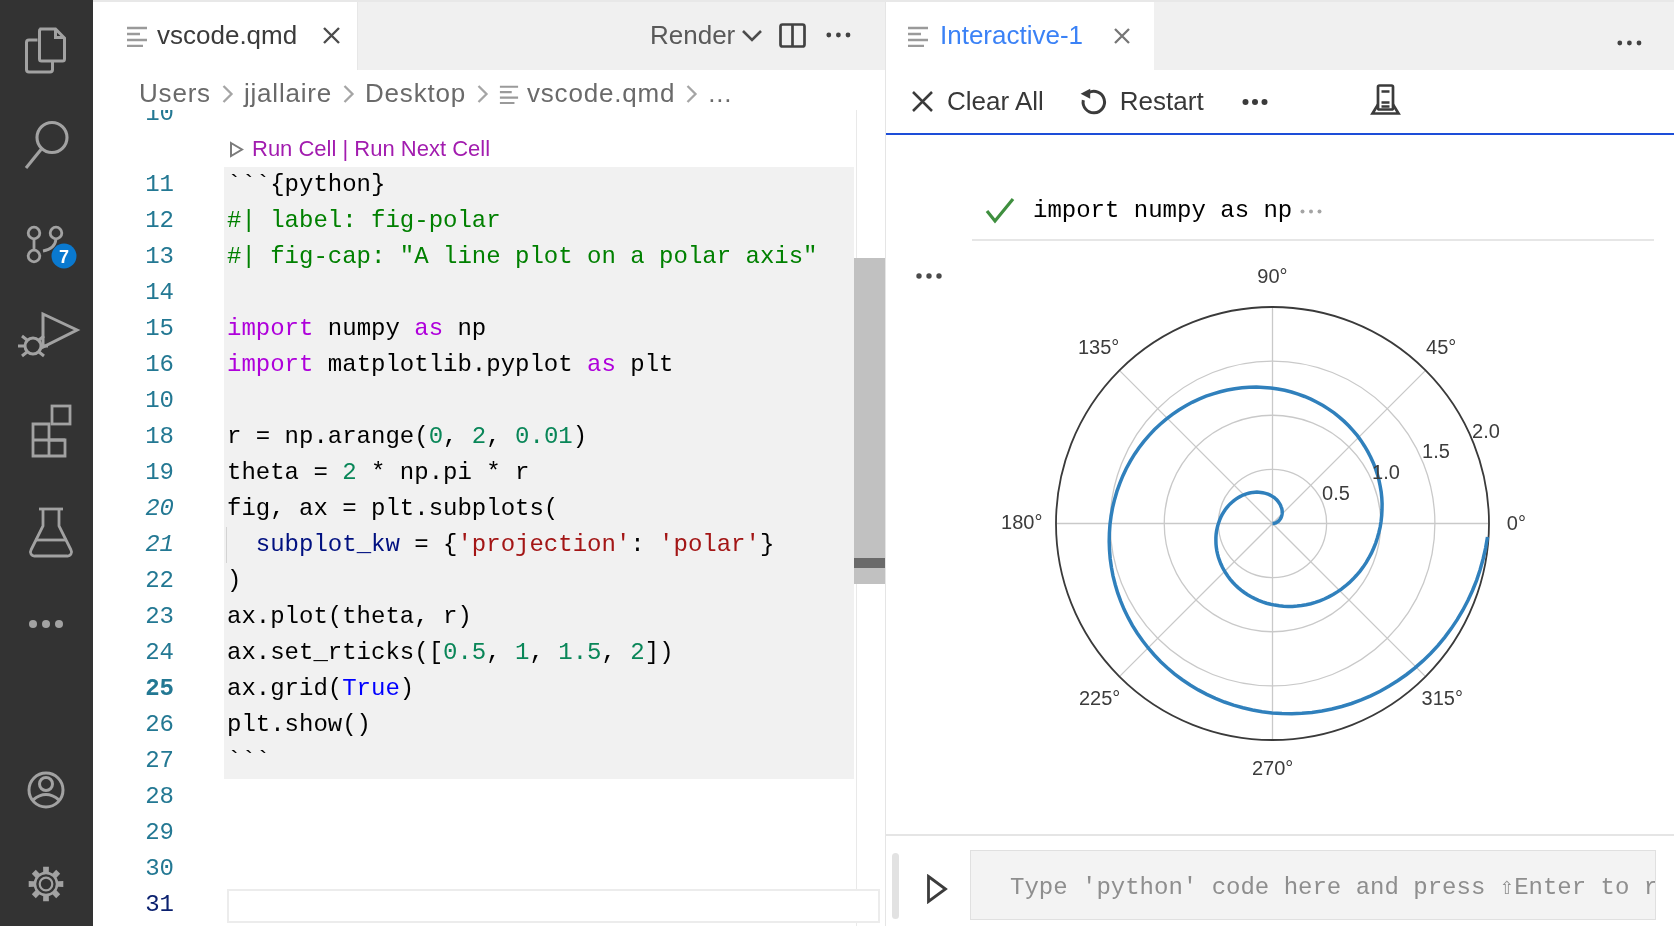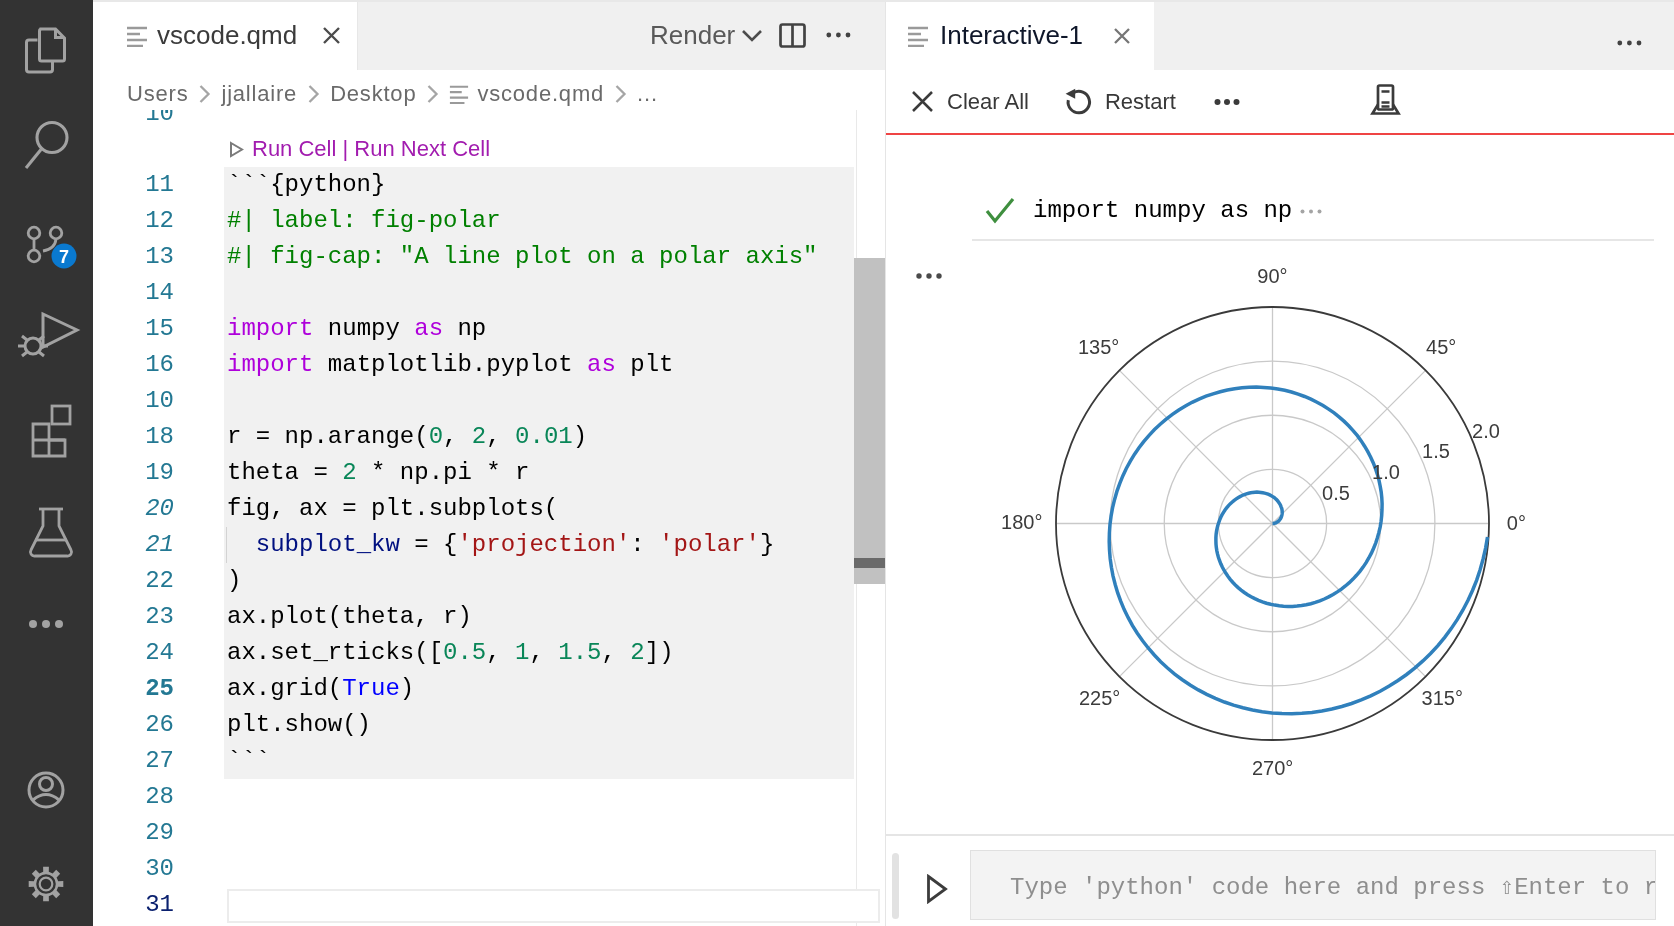--- a/index.html
+++ b/index.html
@@ -7,39 +7,39 @@
     font-family:"Liberation Sans", sans-serif; }
   .abs { position:absolute; }
   #app { position:relative; width:1674px; height:926px; }
   
   #activitybar { position:absolute; left:0; top:0; width:93px; height:926px; background:#333333; }
   
   #lgroup { position:absolute; left:93px; top:0; width:793px; height:926px; background:#fff; }
   .tabstrip { position:absolute; left:0; top:0; right:0; height:70px; background:#f0f0f0; border-top:2px solid #e8e8e8; }
   .tab { position:absolute; top:0; height:70px; background:#fff; display:flex; align-items:center; }
   .tabtitle { font-size:26px; color:#3b3b3b; }
-  .crumbs { position:absolute; left:4px; top:70px; right:0; height:40px; background:#fff;
-     display:flex; align-items:center; padding-top:7px; font-size:22px; color:#6a6a6a; letter-spacing:0.8px; }
+  .crumbs { position:absolute; left:16px; top:70px; right:0; height:40px; background:#fff;
+     display:flex; align-items:center; padding-top:7px; font-size:26px; color:#6a6a6a; letter-spacing:0.8px; }
   .crumbs svg.sep { margin:0 10px; }
   
   #editor { position:absolute; left:0; top:110px; right:0; bottom:0; background:#fff; overflow:hidden;
      font-family:"Liberation Mono", monospace; font-size:24px; }
   .cellbg { position:absolute; left:131px; top:57px; width:630px; height:612px; background:#f1f1f1; }
   .cline { position:absolute; left:134px; height:36px; line-height:36px; white-space:pre; color:#000; }
   .lnum  { position:absolute; left:0px; width:81px; height:36px; line-height:36px; text-align:right; color:#237893; }
   .k { color:#af00db; } .c { color:#008000; } .s { color:#a31515; }
   .n { color:#098658; } .v { color:#001080; } .b { color:#0000ff; }
   .codelens { position:absolute; left:136px; top:21px; height:36px; line-height:36px;
      font-family:"Liberation Sans", sans-serif; font-size:22px; color:#a21caf; }
   
   #rgroup { position:absolute; left:886px; top:0; width:788px; height:926px; background:#fff; }
   .mono { font-family:"Liberation Mono", monospace; }
   #rsep { position:absolute; left:885px; top:0; width:1px; height:926px; background:#e5e5e5; }
   .toolbar { position:absolute; left:0; top:70px; right:0; height:65px; background:#fff;
-     border-bottom:2px solid #ef4444; display:flex; align-items:center; font-size:22px; color:#383838; }
+     border-bottom:2px solid #1d4ed8; display:flex; align-items:center; font-size:26px; color:#383838; }
 </style>
 </head>
 <body>
 <div id="app">
 
   <div id="activitybar">
     <svg width="93" height="926" viewBox="0 0 93 926" fill="none">
 
       <g stroke="#a2a2a2" stroke-width="3" fill="none">
         <path d="M39.5 29 h16 l9 9 v21 a2 2 0 0 1 -2 2 h-21 a2 2 0 0 1 -2 -2 v-28 a2 2 0 0 1 2 -2 z"></path>
@@ -212,21 +212,21 @@
   </div>
 
   <div id="rgroup">
     <div class="tabstrip"></div>
     <div class="tab" style="left:0; width:268px;">
       <svg class="abs" style="left:21px; top:25px;" width="22" height="22" viewBox="0 0 22 22">
         <g stroke="#9a9a9a" stroke-width="2.4" fill="none">
             <path d="M1 3 h20 M1 9 h13 M1 15 h20 M1 21 h16"></path>
           </g>
       </svg>
-      <span class="tabtitle" style="margin-left:54px; color:#0f172a;">Interactive-1</span>
+      <span class="tabtitle" style="margin-left:54px; color:#3b82f6;">Interactive-1</span>
       <svg class="abs" style="left:227px; top:27px;" width="18" height="18" viewBox="0 0 18 18">
         <path d="M2 2 L16 16 M16 2 L2 16" stroke="#767676" stroke-width="2.3"></path>
       </svg>
     </div>
     <div class="abs" style="left:731px; top:33px;">
       <svg width="25" height="8" viewBox="0 0 25 8">
           <g fill="#424242">
             <circle cx="2.8" cy="4" r="2.4"></circle>
             <circle cx="12.4" cy="4" r="2.4"></circle>
             <circle cx="22" cy="4" r="2.4"></circle>

